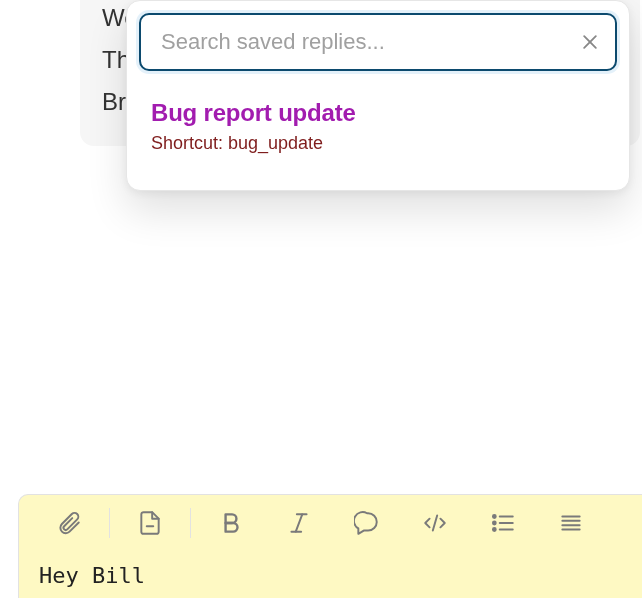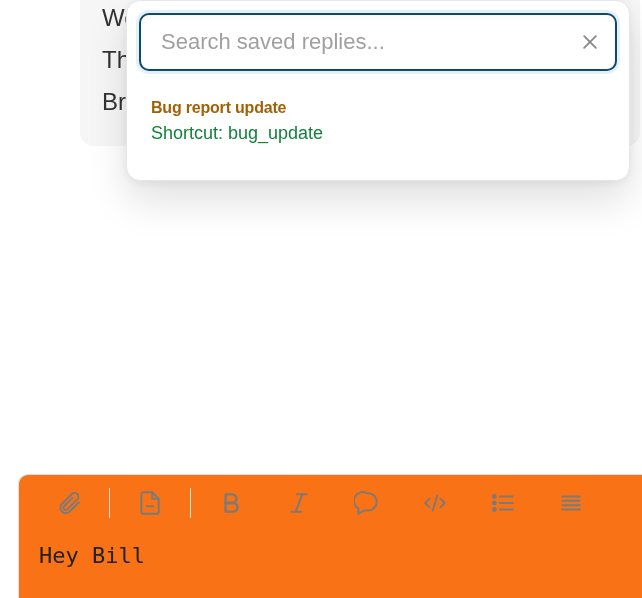--- a/index.html
+++ b/index.html
@@ -70,45 +70,45 @@
   }
   .clear-btn svg { width: 20px; height: 20px; }
 
   .reply-list {
     padding: 0 24px 8px 24px;
     max-height: 380px;
     overflow: hidden;
   }
   .reply-item { padding: 14px 0 18px 0; cursor: pointer; }
   .reply-title {
-    font-size: 16px;
+    font-size: 24px;
     font-weight: 600;
-    color: #a16207;
+    color: #a21caf;
     margin-bottom: 6px;
     letter-spacing: -0.2px;
   }
   .reply-shortcut {
     font-size: 18px;
-    color: #15803d;
+    color: #7f1d1d;
     margin-bottom: 10px;
   }
   .reply-preview {
     font-size: 22px;
     color: #6b6b6b;
     line-height: 1.45;
   }
 
   
   .composer {
     position: absolute;
     left: 18px;
     right: 0;
     bottom: 0;
-    height: 124px;
-    background: #f97316;
+    height: 104px;
+    background: #fef9c3;
     border: 1px solid #e2e2e2;
     border-right: none;
     border-bottom: none;
     border-radius: 10px 0 0 0;
   }
   .toolbar {
     height: 56px;
     display: flex;
     align-items: center;
     padding: 0 16px;

